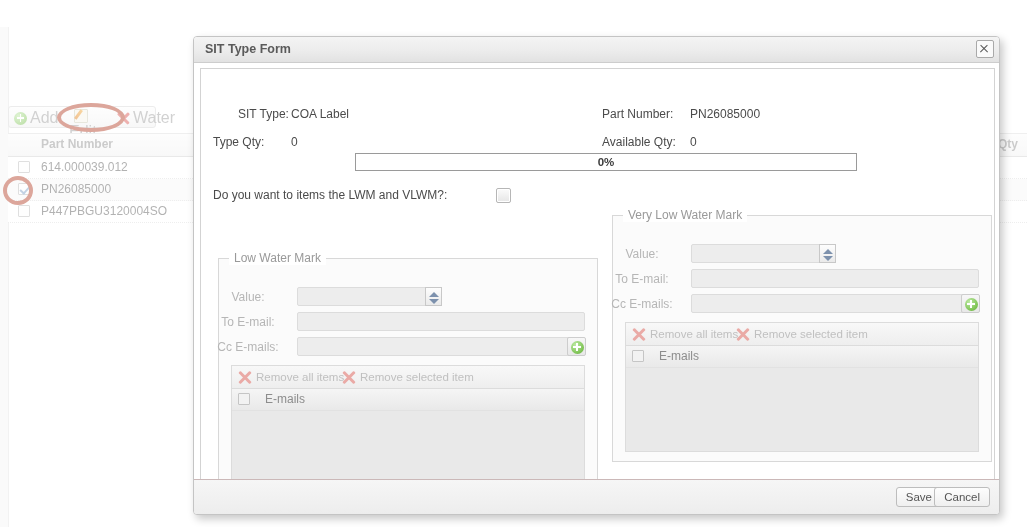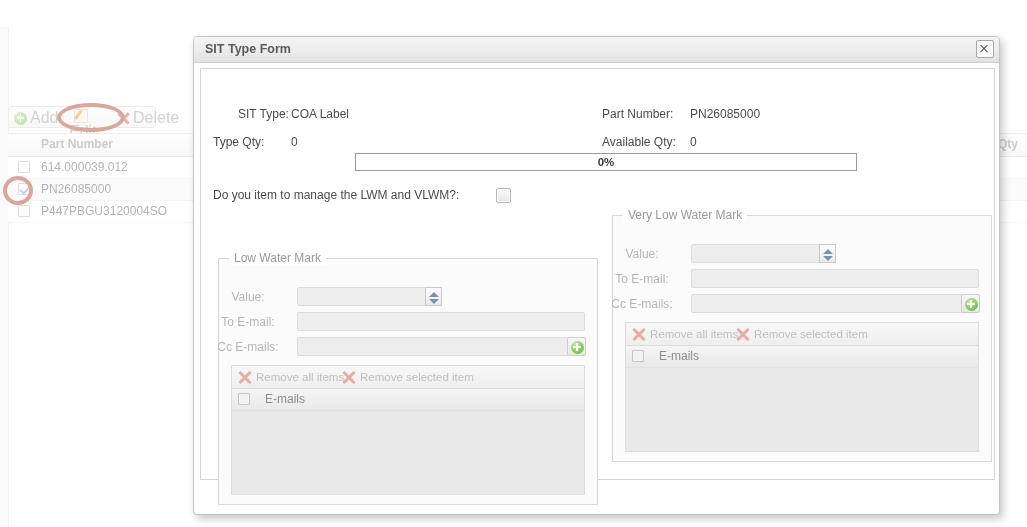--- a/index.html
+++ b/index.html
@@ -311,21 +311,21 @@
     <div class="tb-btn" id="tb-add">
       <span class="ic ic-add"></span>
       <span class="lbl">Add</span>
     </div>
     <div class="tb-btn" id="tb-edit">
       <span class="ic ic-edit"></span>
       <span class="lbl">Edit</span>
     </div>
     <div class="tb-btn" id="tb-delete">
       <span class="ic ic-del"></span>
-      <span class="lbl">Delete</span>
+      <span class="lbl">Water</span>
     </div>
   </div>
 
   <div class="tbl">
     <div class="hdr">
       <div class="cell c-pn">Part Number</div>
       <div class="cell c-qty">Qty</div>
     </div>
     <div class="row">
       <div class="chkwrap"><span class="cb"></span></div>
@@ -366,21 +366,21 @@
     <div class="fld-value" id="val-partnum">PN26085000</div>
 
     <div class="fld-label" id="lbl-availqty">Available Qty:</div>
     <div class="fld-value" id="val-availqty">0</div>
 
     <div id="progress">
       <div id="progress-fill" style="width: 0%;"></div>
       <div id="progress-text">0%</div>
     </div>
 
-    <div class="fld-label" id="manage-q">Do you item to manage the LWM and VLWM?:</div>
+    <div class="fld-label" id="manage-q">Do you want to items the LWM and VLWM?:</div>
     <div id="manage-toggle"></div>
 
     <div class="fs" id="fs-lwm">
       <div class="fs-legend">Low Water Mark</div>
       <div class="fs-inner">
         <div class="row-lbl" id="lwm-lbl-value">Value:</div>
         <div class="inp" id="lwm-value"></div>
         <div id="lwm-spin">
           <span class="spin-up"></span>
           <span class="spin-dn"></span>
@@ -457,13 +457,17 @@
               <span class="gh-col">E-mails</span>
             </div>
             <div class="grid-body"></div>
           </div>
         </div>
       </div>
     </div>
 
   </div>
 
+  <div id="dlg-footer">
+    <div class="btn" id="btn-save">Save</div>
+    <div class="btn" id="btn-cancel">Cancel</div>
+  </div>
 </div>
 
 </body></html>

